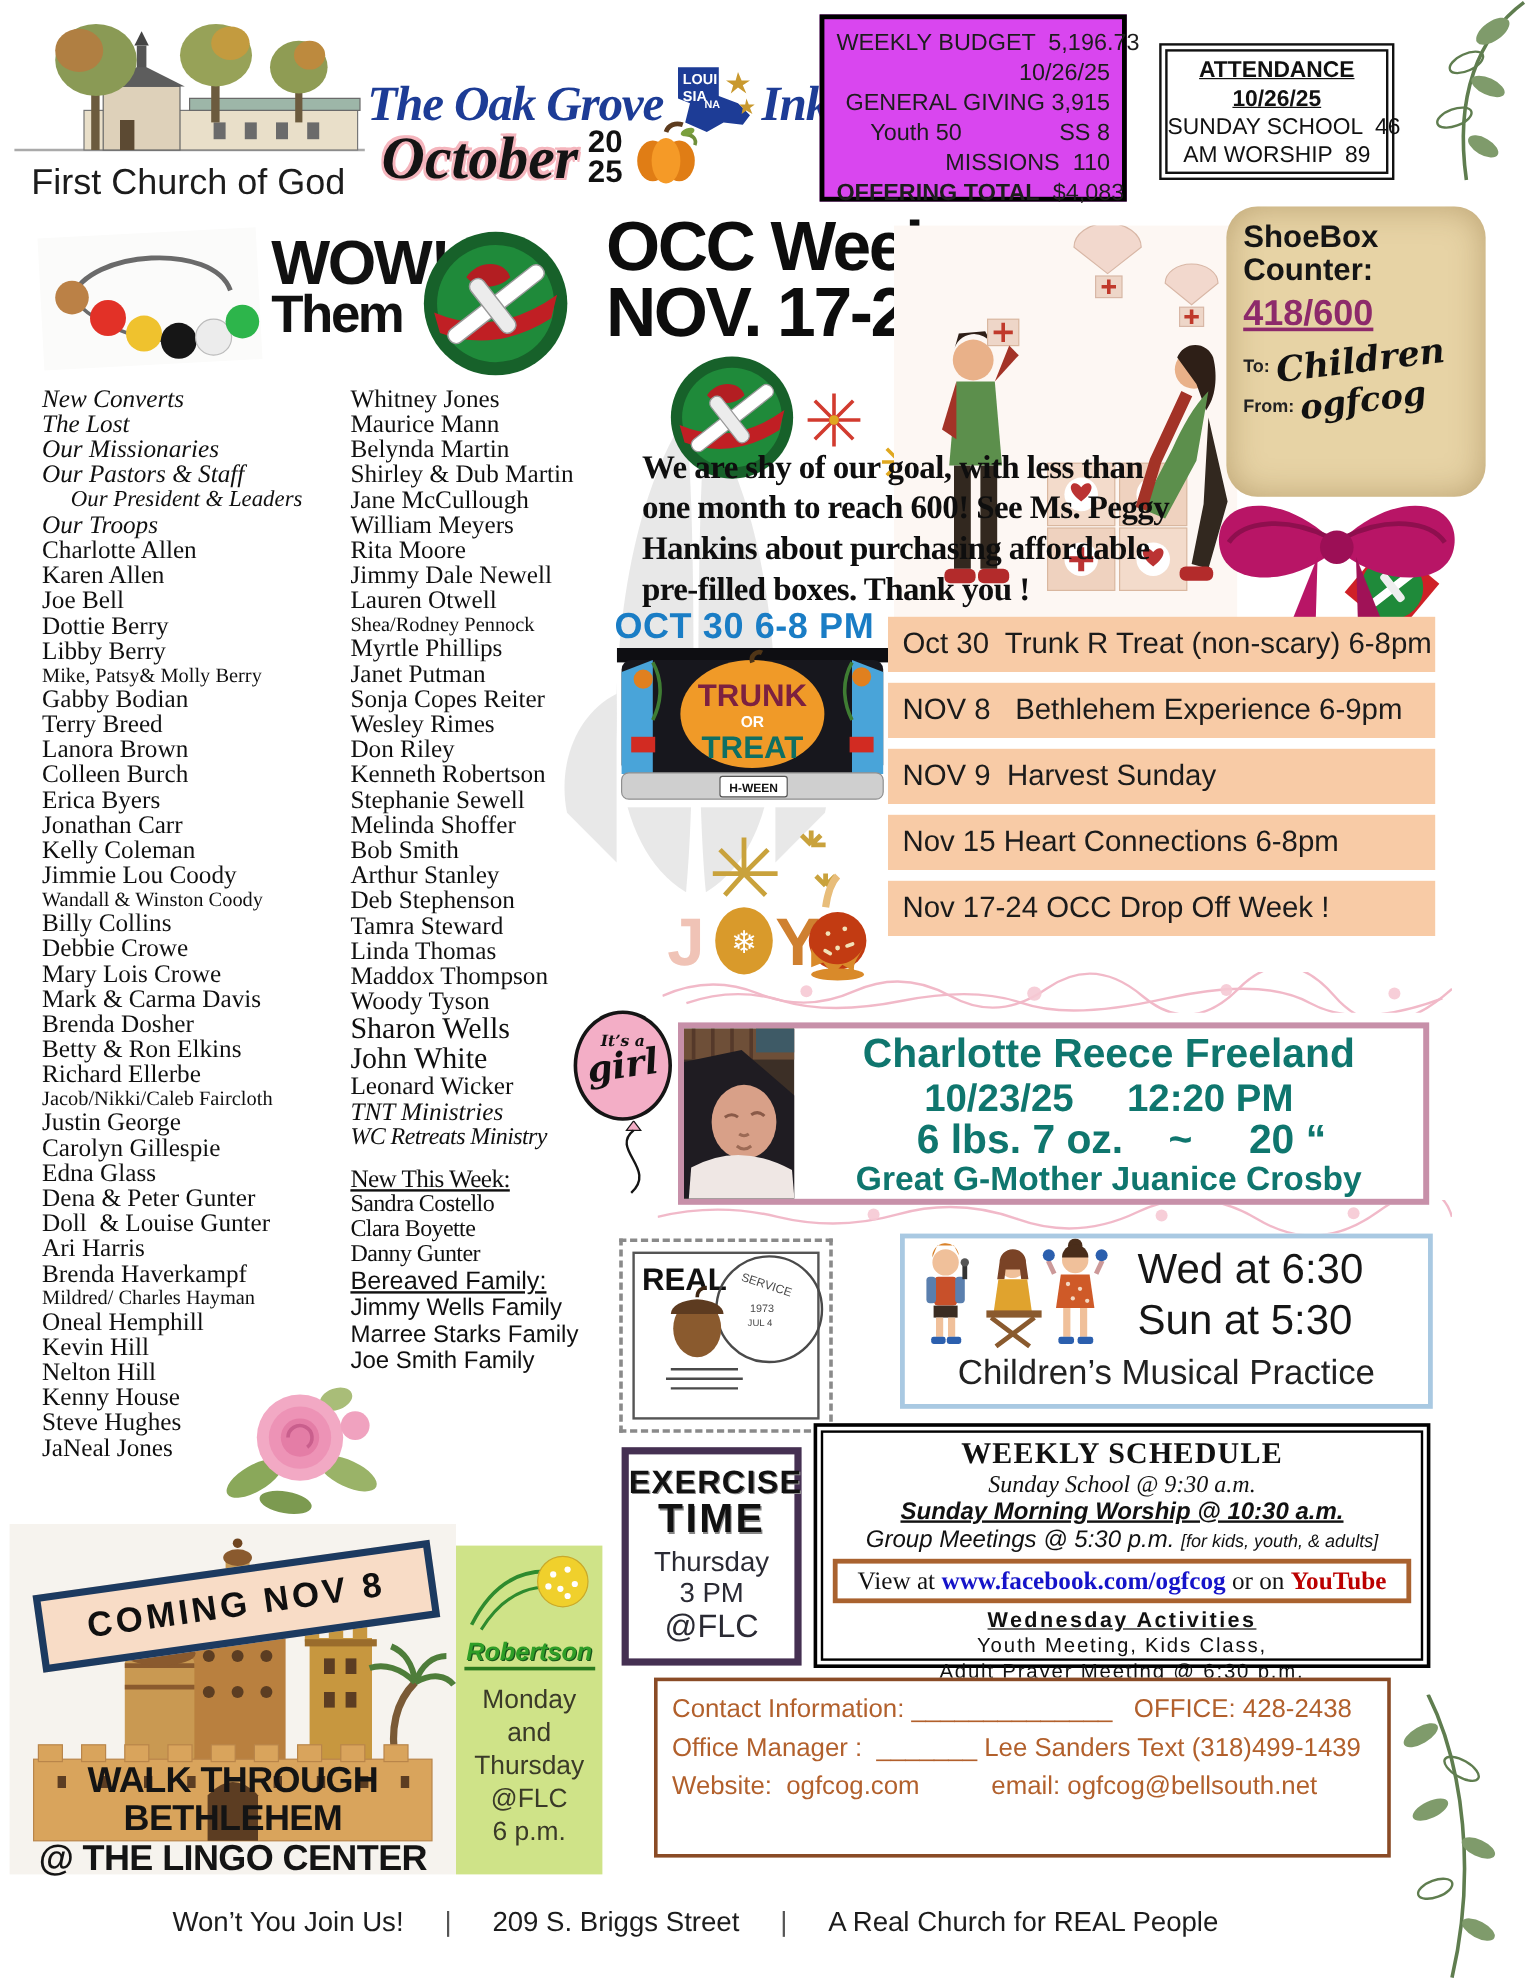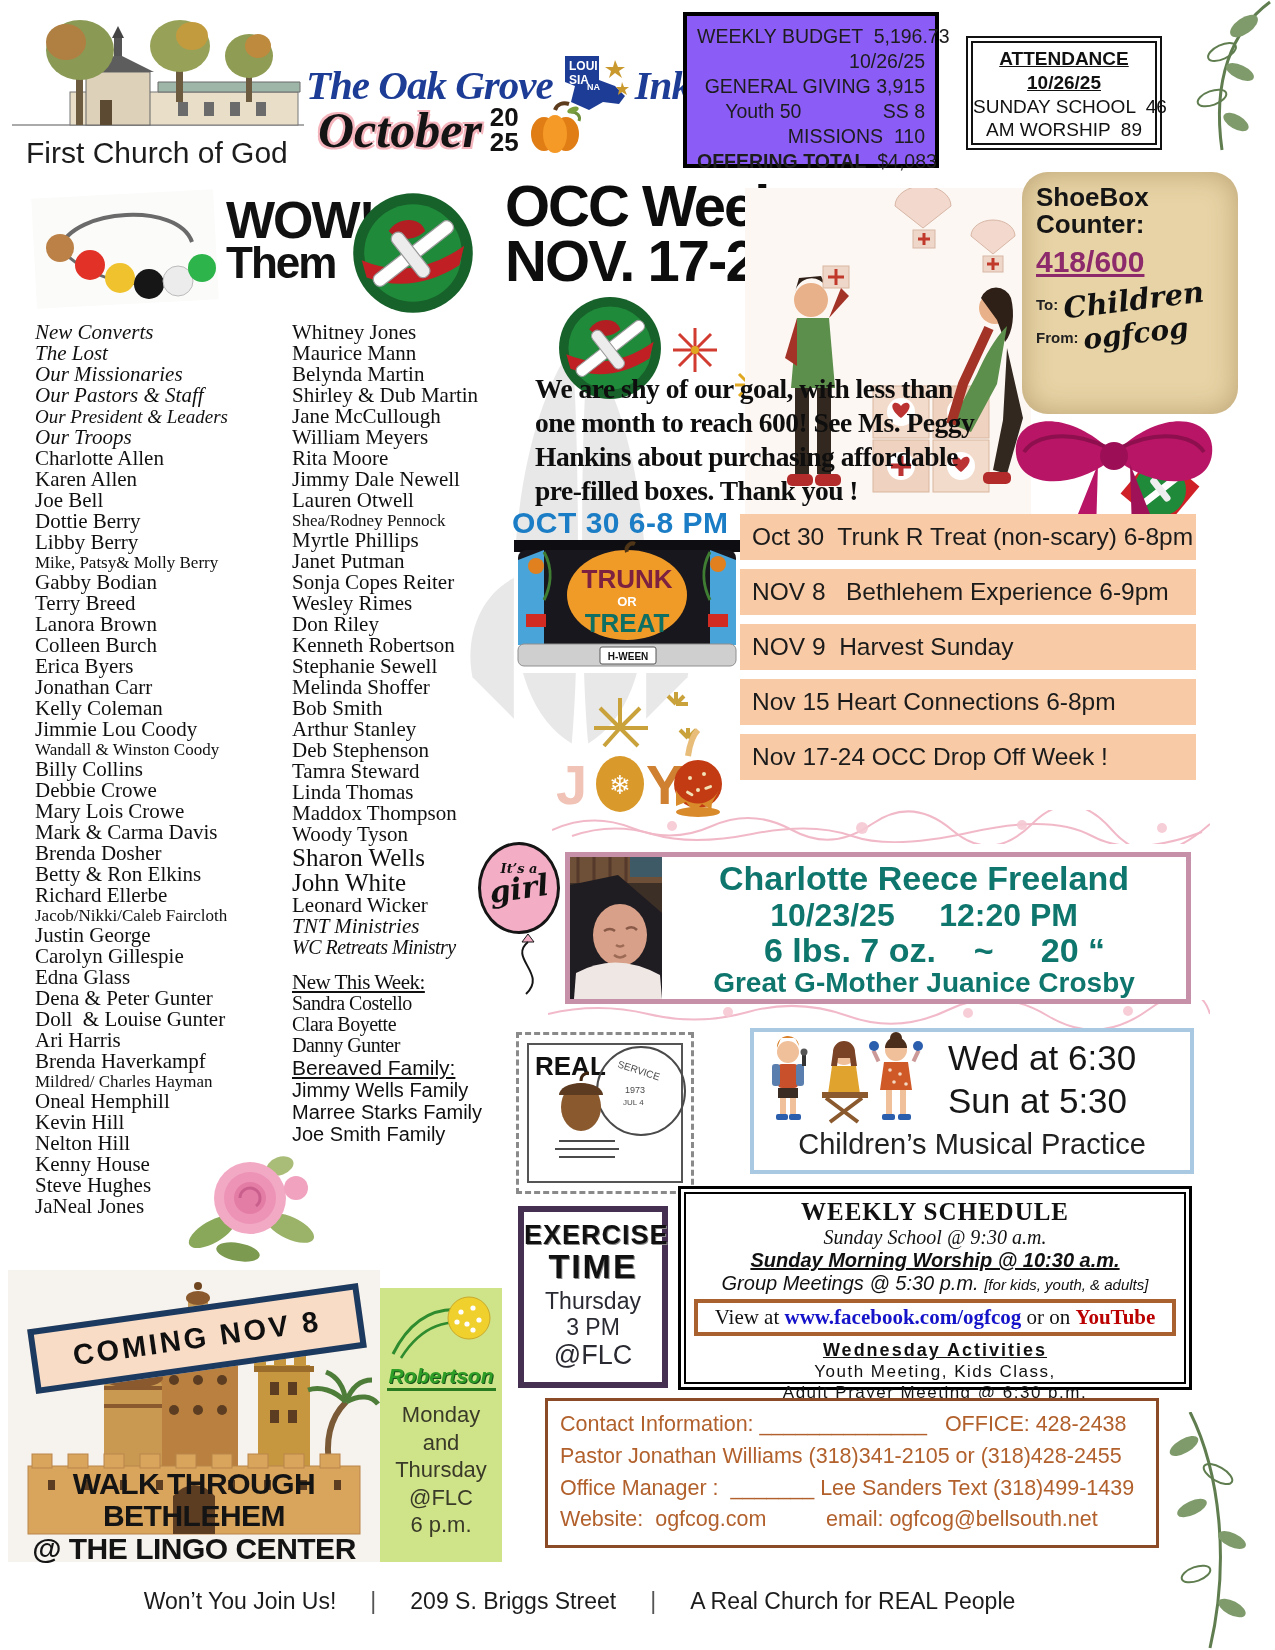--- a/index.html
+++ b/index.html
@@ -9,42 +9,42 @@
   .pre{white-space:pre;}
   
   .church-name{left:26px;top:136px;font-size:30px;color:#1c1c1c;}
   .oak-row1{left:306px;top:52px;display:flex;align-items:center;gap:6px;}
   .oak-title{font-family:"Liberation Serif",serif;font-style:italic;font-weight:bold;
              font-size:41px;color:#1d3c96;letter-spacing:-1px;}
   .oak-row2{left:318px;top:100px;display:flex;align-items:center;gap:8px;}
   .october{font-family:"Liberation Serif",serif;font-style:italic;font-weight:bold;font-size:50px;color:#141414;
            text-shadow:2px 2px 0 #f5b5bd,-2px -2px 0 #f5b5bd,2px -2px 0 #f5b5bd,-2px 2px 0 #f5b5bd;}
   .yearcol div{font-size:26px;font-weight:900;line-height:.95;}
-  .budget{left:683px;top:12px;width:256px;height:156px;background:#8b5cf6;border:4px solid #000;
+  .budget{left:683px;top:12px;width:256px;height:156px;background:#d946ef;border:4px solid #000;
           box-sizing:border-box;text-align:right;padding:8px 10px;font-size:19.5px;line-height:1.28;color:#1d1d1d;}
   .budget .tot{font-weight:bold;}
   .attend{left:966px;top:36px;width:196px;height:114px;border:2px solid #111;box-sizing:border-box;padding:3px;background:#fff;}
   .attend-in{border:2px solid #111;height:100%;box-sizing:border-box;text-align:center;font-size:19px;line-height:1.25;padding-top:4px;}
   .attend-in .b{font-weight:bold;text-decoration:underline;}
   
   .wow{left:226px;top:198px;width:150px;font-weight:900;line-height:.88;letter-spacing:-2px;}
   .wow .l1{font-size:52px;} .wow .l2{font-size:44px;}
   .occweek{left:505px;top:178px;width:450px;font-weight:900;line-height:.95;letter-spacing:-2px;color:#0d0d0d;}
   .occweek .l1{font-size:58px;} .occweek .l2{font-size:58px;}
   .shoetag{left:1022px;top:172px;width:216px;height:242px;background:#e7d3a5;border-radius:26px;
            box-shadow:inset 0 0 28px rgba(115,85,35,.38);box-sizing:border-box;padding:12px 10px 0 14px;}
   .sb-t{font-size:26px;font-weight:900;line-height:1.05;color:#151515;}
   .sb-c{font-size:30px;font-weight:bold;color:#8d2a6b;text-decoration:underline;margin:6px 0 4px;}
   .sb-small{font-size:15px;font-weight:bold;color:#222;}
   .script{font-family:"DejaVu Serif",serif;font-style:italic;font-weight:bold;font-size:30px;transform:rotate(-7deg);display:inline-block;}
   
   .plist div{font-family:"Liberation Serif",serif;font-size:21px;line-height:21px;color:#101010;white-space:pre;}
   .plist .it{font-style:italic;}
   .plist .sm{font-size:17px;line-height:19px;}
-  .plist .sm2{font-size:19px;}
+  .plist .sm2{font-size:19px;margin-left:24px;}
   .plist .lg{font-size:25px;line-height:25px;}
   .plist .cond{font-size:20px;letter-spacing:-.5px;line-height:21px;}
   .plist .hdr{font-size:21px;text-decoration:underline;letter-spacing:-.5px;}
   .plist .gap{margin-top:14px;}
   .plist .sans{font-family:"Liberation Sans",sans-serif;font-size:20px;line-height:22px;}
   .plist .hdrsans{font-family:"Liberation Sans",sans-serif;font-size:21px;line-height:23px;text-decoration:underline;}
   .col1{left:35px;top:322px;width:258px;z-index:2;}
   .col2{left:292px;top:322px;width:218px;z-index:2;}
   
   .goal{left:535px;top:372px;width:492px;z-index:2;}
@@ -634,21 +634,20 @@
   <div class="abs exercise">
     <div class="ex-t1">EXERCISE</div>
     <div class="ex-t2">TIME</div>
     <div class="ex-l" style="margin-top:6px">Thursday</div>
     <div class="ex-l">3 PM</div>
     <div class="ex-l" style="font-size:27px">@FLC</div>
   </div>
 
   <div class="abs contactbox">
       <div>Contact Information: ______________   OFFICE: 428-2438</div>
-      <div>Pastor Jonathan Williams (318)341-2105 or (318)428-2455</div>
       <div>Office Manager :  _______ Lee Sanders Text (318)499-1439</div>
       <div>Website:  ogfcog.com          email: ogfcog@bellsouth.net</div>
     </div>
 
   <div class="abs" style="left:172px;top:1136px">
     <svg width="160" height="130" viewBox="0 0 160 130">
       <ellipse cx="40" cy="96" rx="26" ry="11" fill="#8aa85a" transform="rotate(-30 40 96)"></ellipse>
       <ellipse cx="118" cy="92" rx="26" ry="11" fill="#9ab368" transform="rotate(25 118 92)"></ellipse>
       <ellipse cx="66" cy="116" rx="22" ry="9" fill="#7c9a50" transform="rotate(10 66 116)"></ellipse>
       <ellipse cx="108" cy="30" rx="14" ry="9" fill="#a9bd78" transform="rotate(-20 108 30)"></ellipse>

